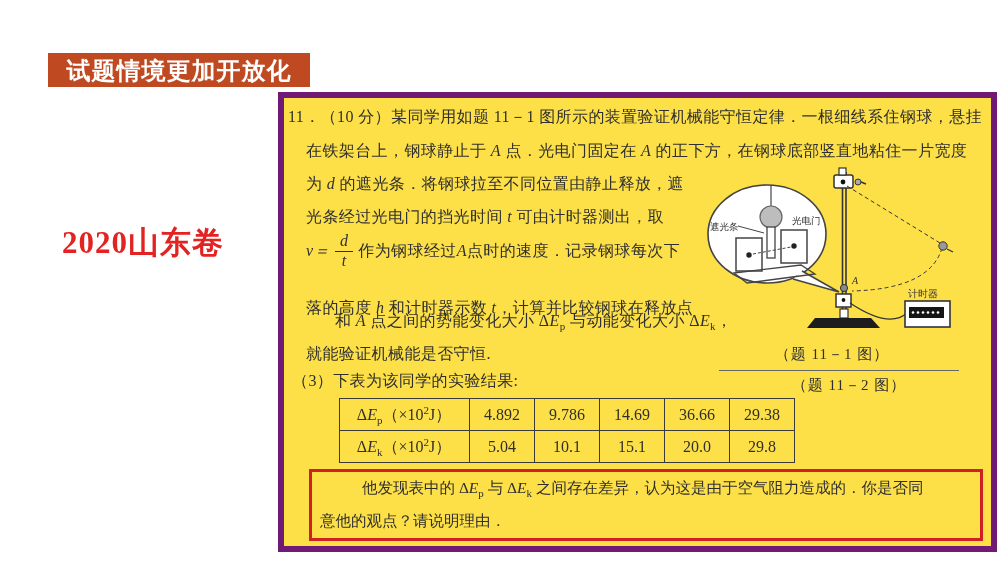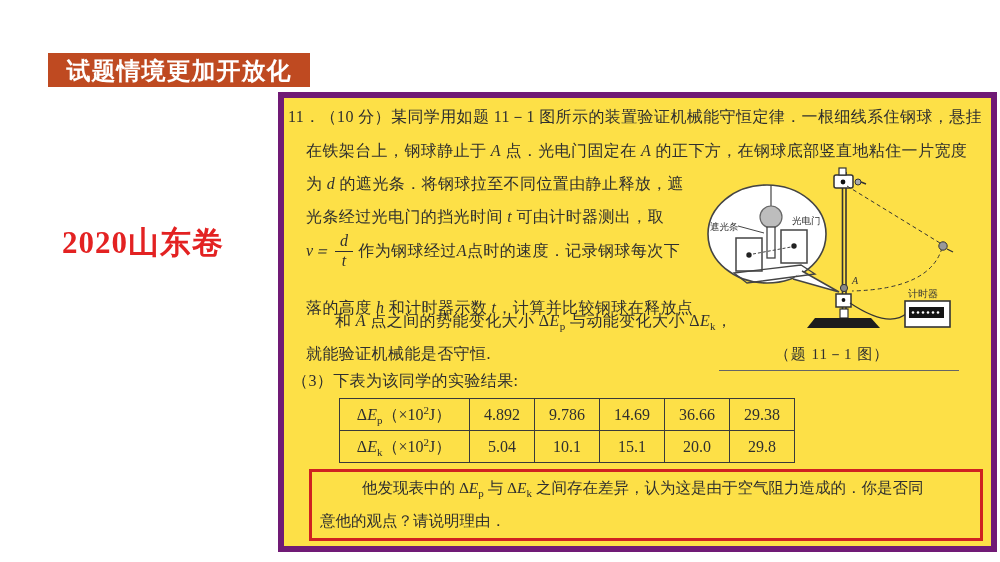--- a/index.html
+++ b/index.html
@@ -128,20 +128,21 @@
       <line x1="52" y1="90" x2="90" y2="83" stroke="#444" stroke-width="1" stroke-dasharray="3 2"></line>
       <path d="M33 109 L100 101 L114 110 L46 119 Z" fill="none" stroke="#444" stroke-width="1.3"></path>
 
       <text x="9" y="66" font-size="9.5">遮光条</text>
       <line x1="37" y1="62" x2="63" y2="69" stroke="#444" stroke-width="1"></line>
       <text x="91" y="60" font-size="9.5">光电门</text>
     </svg>
 
     <div class="cap cap1">（题 11－1 图）</div>
     <div class="sep"></div>
+    <div class="cap cap2">（题 11－2 图）</div>
 
     <table class="results">
       <tbody>
           <tr>
         <td class="lbl"><span>Δ</span><span class="var">E</span><sub class="sb">p</sub><span>（×10</span><sup class="sp">2</sup><span>J）</span></td>
         <td class="val">4.892</td>
         <td class="val">9.786</td>
         <td class="val">14.69</td>
         <td class="val">36.66</td>
         <td class="val">29.38</td>

